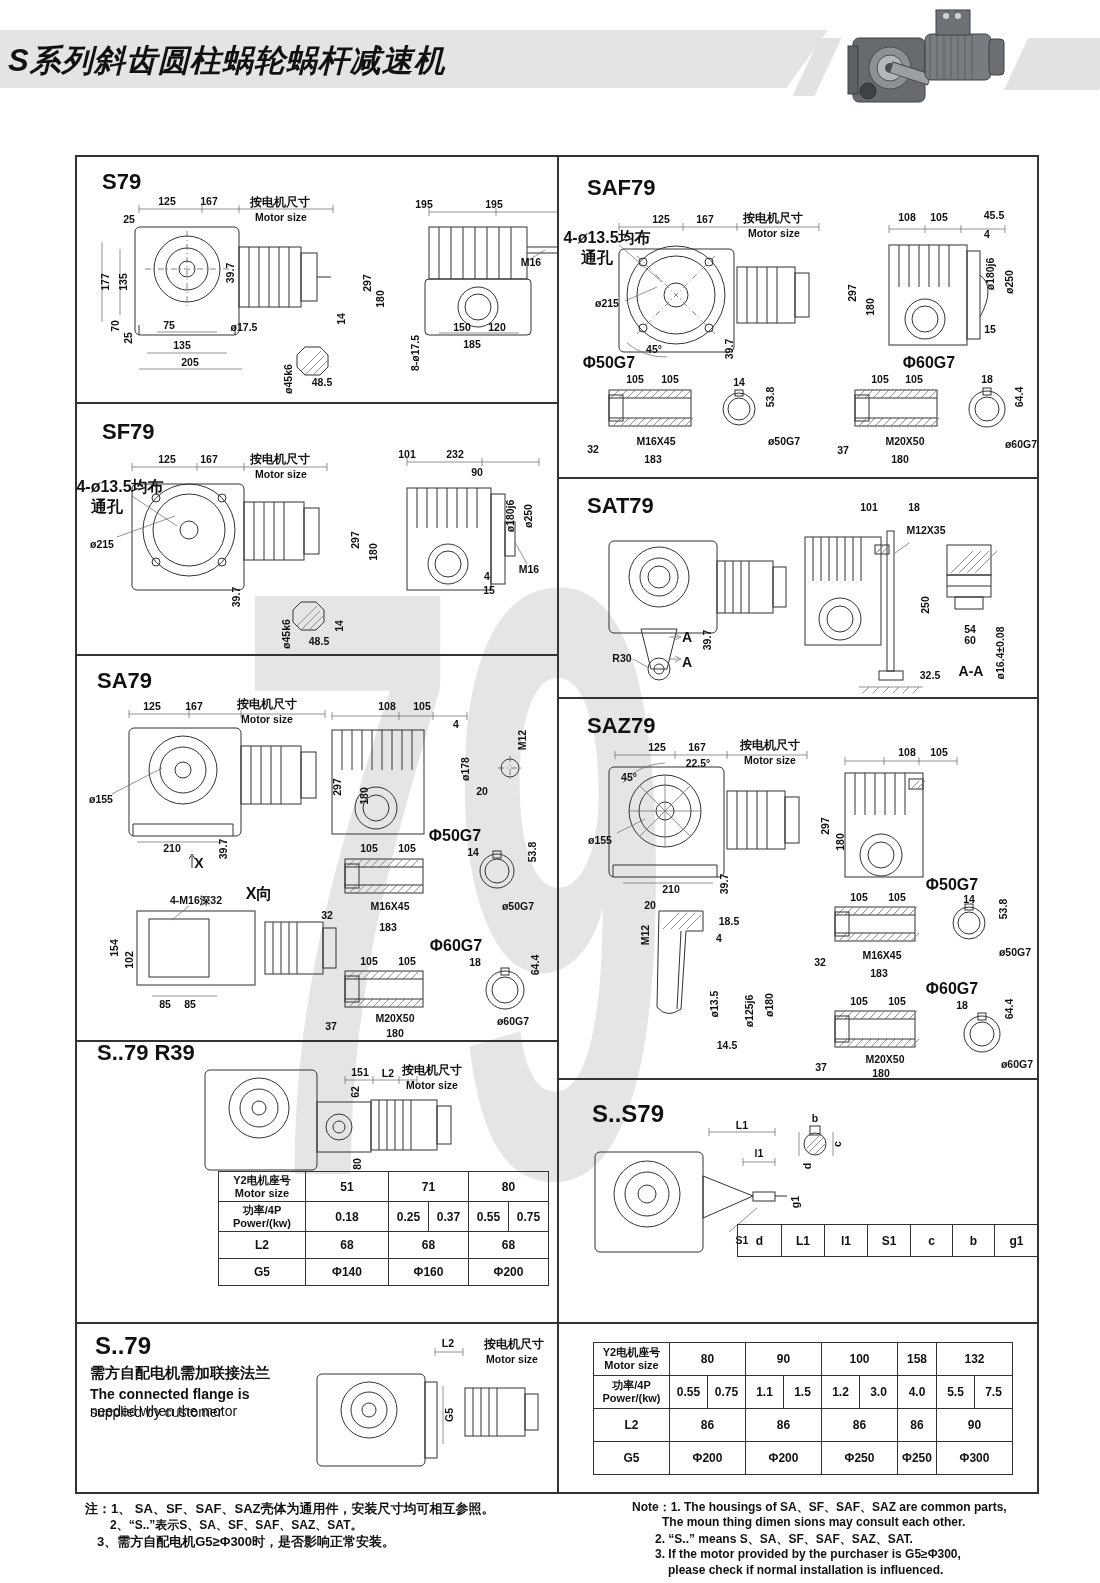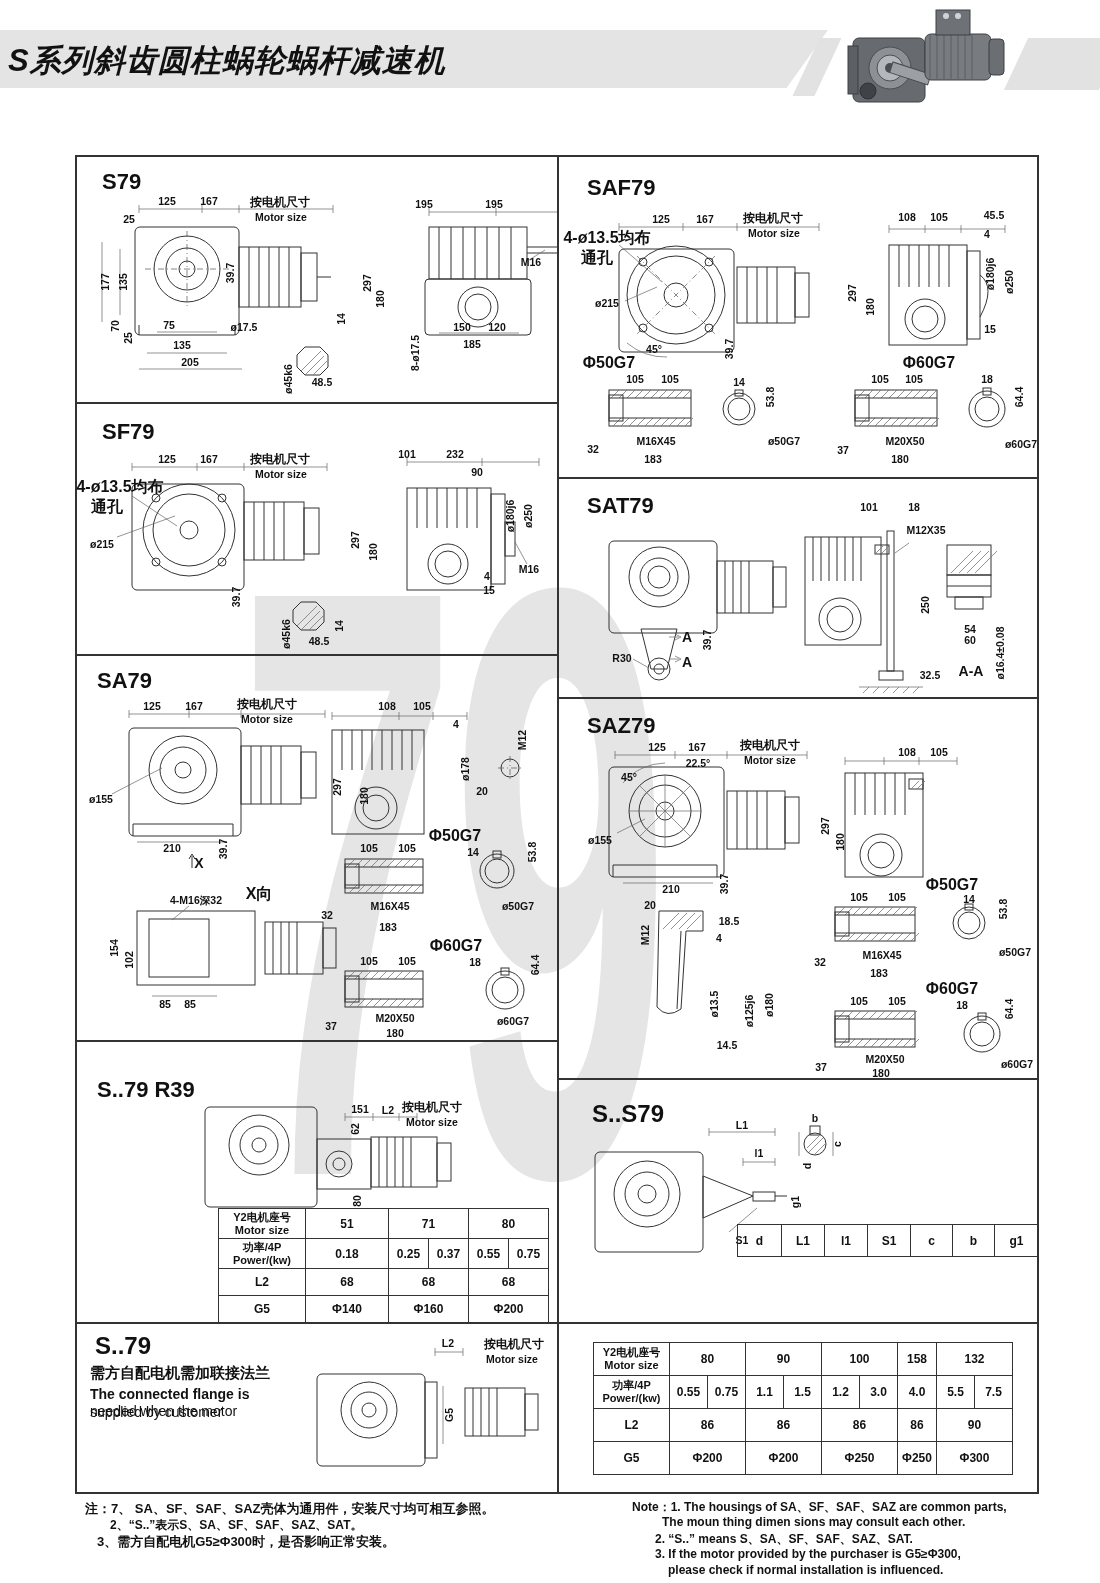--- a/index.html
+++ b/index.html
@@ -274,21 +274,21 @@
       <span class="dim" style="left:318px;top:377px">180</span>
       <span class="dim" style="left:436px;top:365px">ø60G7</span>
       <span class="dim" style="left:119px;top:244px">4-M16深32</span>
       <span class="dim big" style="left:182px;top:238px">X向</span>
       <span class="dim rot" style="left:37px;top:292px">154</span>
       <span class="dim rot" style="left:52px;top:304px">102</span>
       <span class="dim" style="left:88px;top:348px">85</span>
       <span class="dim" style="left:113px;top:348px">85</span>
     </div>
 
-    <div class="cell" style="left:0;top:902px;width:480px;height:200px">
+    <div class="cell" style="left:0;top:865px;width:480px;height:200px">
       <svg class="art" width="480" height="150">
         <rect x="128" y="48" width="112" height="100" rx="5"></rect>
         <circle cx="182" cy="86" r="30"></circle>
           <circle cx="182" cy="86" r="19"></circle>
           <circle cx="182" cy="86" r="7"></circle>
         <rect x="240" y="80" width="54" height="50"></rect>
         <circle cx="262" cy="105" r="13"></circle>
           <circle cx="262" cy="105" r="6"></circle>
         <rect x="294" y="78" width="66" height="50"></rect>
         <path d="M302 78v50M310 78v50M318 78v50M326 78v50M334 78v50"></path>
@@ -698,21 +698,21 @@
           <td colspan="2">Φ250</td>
           <td>Φ250</td>
           <td colspan="2">Φ300</td>
         </tr>
       </tbody>
         </table>
     </div>
   </div>
 
   <div>
-    <span class="note" style="left:85px;top:1500px;font-size:13px">注：7、 SA、SF、SAF、SAZ壳体为通用件，安装尺寸均可相互参照。</span>
+    <span class="note" style="left:85px;top:1500px;font-size:13px">注：1、 SA、SF、SAF、SAZ壳体为通用件，安装尺寸均可相互参照。</span>
     <span class="note" style="left:110px;top:1517px;font-size:12px">2、“S..”表示S、SA、SF、SAF、SAZ、SAT。</span>
     <span class="note" style="left:97px;top:1533px;font-size:13px">3、需方自配电机G5≥Φ300时，是否影响正常安装。</span>
     <span class="note" style="left:632px;top:1499px;font-size:12px">Note：1. The housings of SA、SF、SAF、SAZ are common parts,</span>
     <span class="note" style="left:662px;top:1515px;font-size:12px">The moun thing dimen sions may consult each other.</span>
     <span class="note" style="left:655px;top:1531px;font-size:12px">2. “S..” means S、SA、SF、SAF、SAZ、SAT.</span>
     <span class="note" style="left:655px;top:1547px;font-size:12px">3. If the motor provided by the purchaser is G5≥Φ300,</span>
     <span class="note" style="left:668px;top:1563px;font-size:12px">please check if normal installation is influenced.</span>
   </div>
 </div>
 

